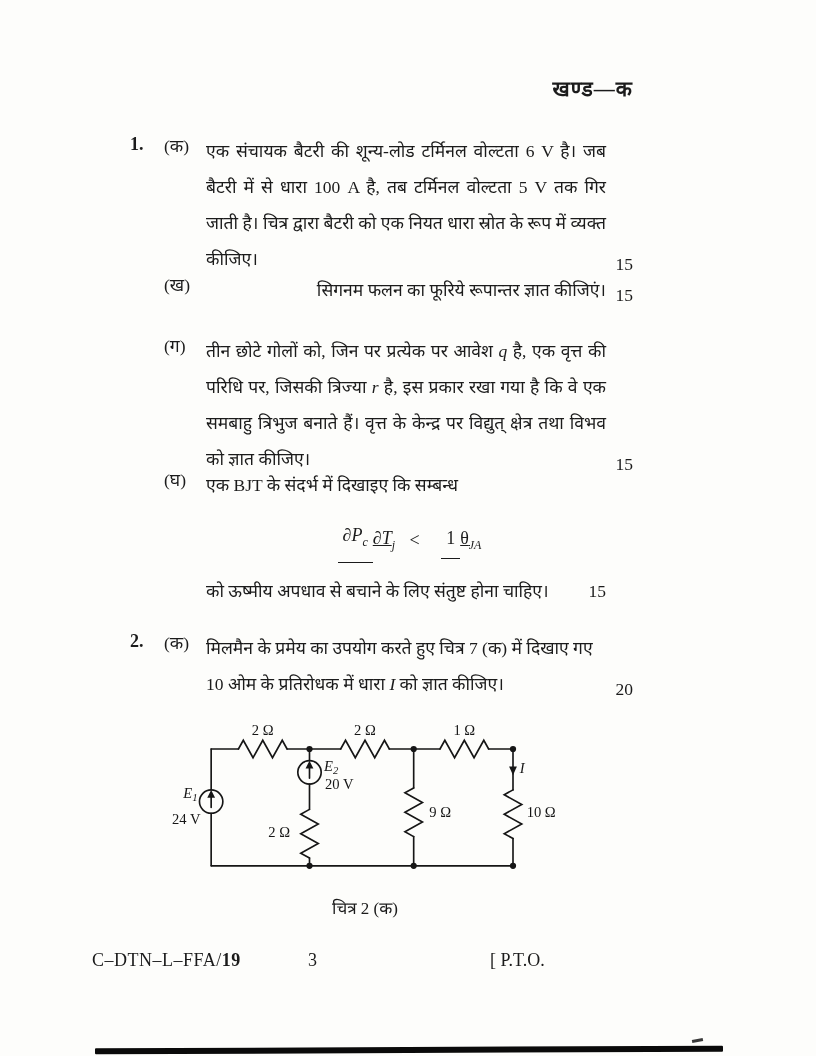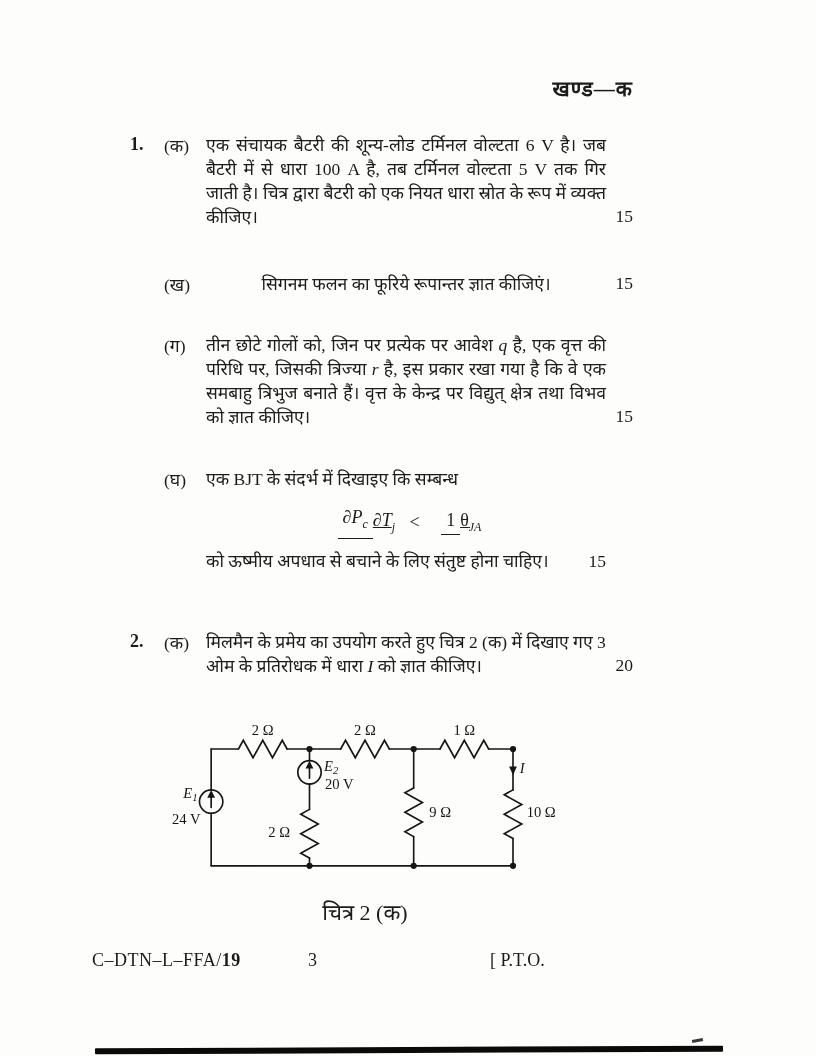--- a/index.html
+++ b/index.html
@@ -9,38 +9,38 @@
     background:#fdfdfb; color:#1b1b1b; overflow:hidden;
     font-family:"Liberation Serif", serif;
   }
   .section-heading {
     position:absolute; top:74px; left:130px; width:503px;
     text-align:right; font-size:21px; font-weight:bold; letter-spacing:1px;
   }
   .q-row { position:absolute; left:130px; width:503px; display:flex; }
   .q-num { width:34px; font-weight:bold; font-size:18px; padding-top:1px; }
   .q-letter { width:42px; font-size:17.5px; flex:none; }
-  .q-body { width:400px; font-size:17.5px; line-height:24px; text-align:justify; }
+  .q-body { width:400px; font-size:17.5px; line-height:36px; text-align:justify; }
   .q-marks { position:absolute; right:0; bottom:2px; font-size:17.5px; }
   .it { font-style:italic; }
   .formula { margin:14px 0 10px 0; text-align:center; font-size:18px; }
   .frac { display:inline-flex; flex-direction:row; align-items:center; vertical-align:middle;margin-left:7px; }
   .frac .num { border-bottom:1.6px solid #1b1b1b; padding:0 5px 2px 5px; }
   .frac .den { padding-top:2px;text-decoration:underline; }
   .frac sub { font-size:12px; }
   .rel { display:inline-block; margin:0 10px; vertical-align:middle; }
   .outro-row { display:flex; }
   .outro-row .marks-inline { margin-left:auto; padding-left:8px; align-self:flex-end; }
   .circuit-wrap { position:absolute; top:712px; left:150px; width:430px; height:185px;text-decoration:underline; }
   .circuit-wrap svg { width:100%; height:100%; }
   .circ-line { stroke:#161616; stroke-width:1.7; fill:none; stroke-linecap:round; }
   .circ-fill { fill:#161616; stroke:none; }
   .circ-text { font-family:"Liberation Serif", serif; font-size:15px; fill:#161616; }
   .circ-sub { font-size:11px; }
-  .fig-caption { position:absolute; top:896px; left:150px; width:430px; text-align:center; font-size:22px; }
+  .fig-caption { position:absolute; top:896px; left:150px; width:430px; text-align:center; font-size:17px; }
   .footer { position:absolute; top:950px; left:0; width:816px; height:26px; font-size:18px; }
   .footer-code { position:absolute; left:92px; letter-spacing:0.5px; }
   .footer-code b { font-weight:bold; }
   .footer-page { position:absolute; left:308px; }
   .footer-pto { position:absolute; left:490px; }
   .scan-bar { position:absolute; top:1047px; left:95px; width:628px; height:6px; background:#0a0a0a; transform:rotate(-0.25deg); border-radius:1px; }
   .scan-speck { position:absolute; top:1039px; left:692px; width:11px; height:3px; background:#3a3a3a; transform:rotate(-10deg); }
 </style>
 </head>
 <body>
@@ -52,21 +52,21 @@
   <div class="q-row" style="top:133px;">
     <span class="q-num">1.</span>
     <span class="q-letter">(क)</span>
     <span class="q-body">एक संचायक बैटरी की शून्य-लोड टर्मिनल वोल्टता 6 V है। जब बैटरी में से धारा 100 A है, तब टर्मिनल वोल्टता 5 V तक गिर जाती है। चित्र द्वारा बैटरी को एक नियत धारा स्रोत के रूप में व्यक्त कीजिए।</span>
     <span class="q-marks">15</span>
   </div>
 
   <div class="q-row" style="top:272px;">
     <span class="q-num"></span>
     <span class="q-letter">(ख)</span>
-    <span class="q-body" style="text-align:center;">सिगनम फलन का फूरिये रूपान्तर ज्ञात कीजिएं।</span>
+    <span class="q-body" style="text-align:right;">सिगनम फलन का फूरिये रूपान्तर ज्ञात कीजिएं।</span>
     <span class="q-marks">15</span>
   </div>
 
   <div class="q-row" style="top:333px;">
     <span class="q-num"></span>
     <span class="q-letter">(ग)</span>
     <span class="q-body"><span>तीन छोटे गोलों को, जिन पर प्रत्येक पर आवेश </span><span class="it">q</span><span> है, एक वृत्त की परिधि पर, जिसकी त्रिज्या </span><span class="it">r</span><span> है, इस प्रकार रखा गया है कि वे एक समबाहु त्रिभुज बनाते हैं। वृत्त के केन्द्र पर विद्युत् क्षेत्र तथा विभव को ज्ञात कीजिए।</span></span>
     <span class="q-marks">15</span>
   </div>
 
@@ -89,21 +89,21 @@
       <div class="outro-row">
         <span>को ऊष्मीय अपधाव से बचाने के लिए संतुष्ट होना चाहिए।</span>
         <span class="marks-inline">15</span>
       </div>
     </span>
   </div>
 
   <div class="q-row" style="top:630px;">
     <span class="q-num">2.</span>
     <span class="q-letter">(क)</span>
-    <span class="q-body" style="text-align:left;"><span>मिलमैन के प्रमेय का उपयोग करते हुए चित्र 2 (क) में दिखाए गए 3 ओम के प्रतिरोधक में धारा </span><span class="it">I</span><span> को ज्ञात कीजिए।</span></span>
+    <span class="q-body" style="text-align:left;"><span>मिलमैन के प्रमेय का उपयोग करते हुए चित्र 7 (क) में दिखाए गए 10 ओम के प्रतिरोधक में धारा </span><span class="it">I</span><span> को ज्ञात कीजिए।</span></span>
     <span class="q-marks">20</span>
   </div>
 
   <div class="circuit-wrap">
     <svg viewBox="0 0 430 190" xmlns="http://www.w3.org/2000/svg">
 
       <path class="circ-line" d="M57,38 H85"></path>
       <path class="circ-line" d="M85,38 l5,-9 l10,18 l10,-18 l10,18 l10,-18 l5,9"></path>
       <path class="circ-line" d="M135,38 H190"></path>
       <path class="circ-line" d="M190,38 l5,-9 l10,18 l10,-18 l10,18 l10,-18 l5,9"></path>

